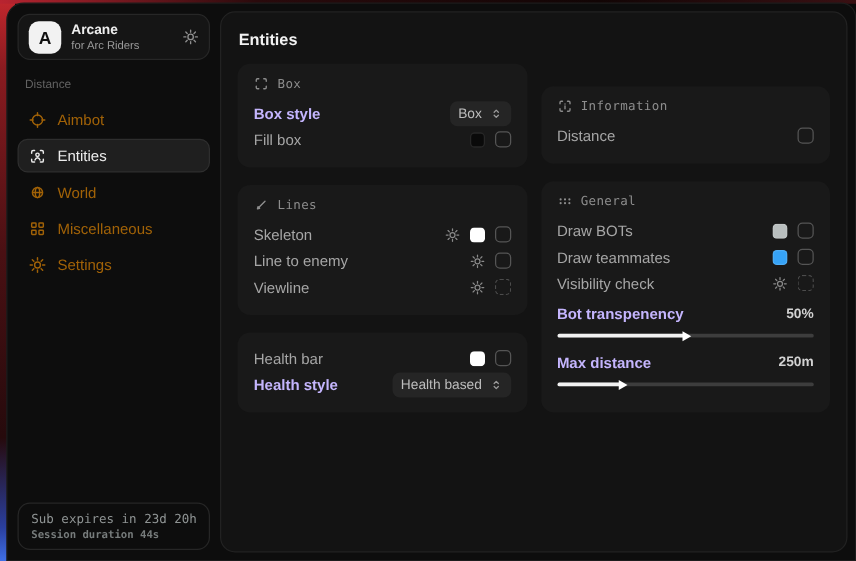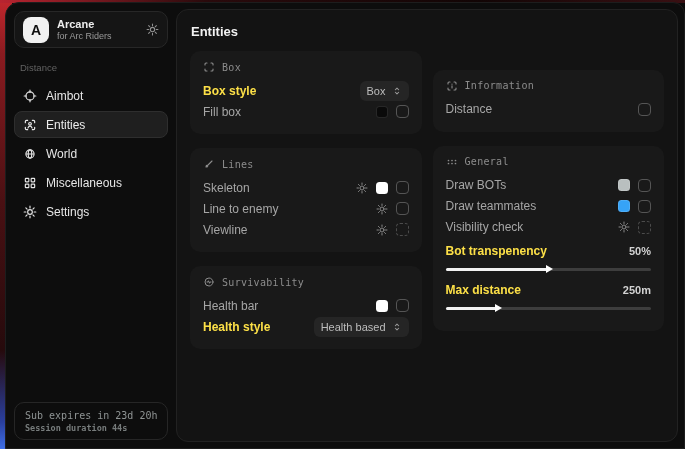--- a/index.html
+++ b/index.html
@@ -23,41 +23,41 @@
   .avatar { width:26px; height:26px; background:#f2f2f2; border-radius:8px; color:#111;
     font-weight:bold; font-size:14px; display:flex; align-items:center; justify-content:center; }
   .brand-text { line-height:1.2; }
   .brand-title { font-size:11px; font-weight:bold; color:#ededed; }
   .brand-sub { font-size:9px; color:#9a9a9a; }
   .brand-gear { margin-left:auto; color:#8f8f8f; display:flex; }
 
   .category { font-size:9.5px; color:#626262; margin:14px 6px 8px; }
 
   .nav-item { height:27px; margin:1px 0; padding:0 8px; border-radius:8px; border:1px solid transparent;
-    display:flex; align-items:center; gap:9px; color:#e5e5e5; font-size:12px; cursor:default; }
+    display:flex; align-items:center; gap:9px; color:#a16207; font-size:12px; cursor:default; }
   .nav-item.active { background:#1f1f1f; border-color:#2e2e2e; color:#ececec; }
   .nav-item svg { flex:0 0 auto; }
 
   .footer-box { margin-top:auto; border:1px solid #262626; border-radius:10px; padding:7px 10px 6px; }
   .footer-line1 { font-family:"DejaVu Sans Mono", monospace; font-size:10px; color:#8f9494; white-space:nowrap;text-align:center; }
   .footer-line2 { font-family:"DejaVu Sans Mono", monospace; font-size:8.5px; font-weight:bold; color:#777c7c; margin-top:2px; }
 
   
   .main { flex:1; margin:6px 6px 6px 0; background:#131313; border:1px solid #222;
     border-radius:12px; padding:11px 13px; overflow:hidden; }
   .page-title { font-size:13px; font-weight:bold; color:#f2f2f2; margin:3px 0 12px 1px; }
-  .columns { display:flex; gap:11px; align-items:center; }
+  .columns { display:flex; gap:11px; align-items:flex-end; }
   .col { flex:1; display:flex; flex-direction:column; gap:14px; min-width:0; }
 
   .card { background:#191919; border-radius:10px; padding:10px 13px 12px; }
   .card-header { display:flex; align-items:center; gap:7px; color:#8d8d8d;
     font-family:"DejaVu Sans Mono", monospace; font-size:10px; letter-spacing:.3px; margin-bottom:7px; }
   .row { height:21px; display:flex; align-items:center; justify-content:space-between; }
   .row-label { font-size:12px; color:#a6a6a6; }
-  .row-label.bold { color:#fde047; font-weight:bold; }
+  .row-label.bold { color:#c4b5fd; font-weight:bold; }
   .controls { display:flex; align-items:center; gap:8px; }
   .gear-sm { color:#8a8a8a; display:flex; }
 
   .swatch { width:12px; height:12px; border-radius:3.5px; border:1px solid rgba(255,255,255,.12); }
   .checkbox { width:13px; height:13px; border:1.5px solid #555; border-radius:4px; background:transparent; }
   .checkbox.dashed { border-style:dashed; border-color:#4c4c4c; }
 
   .dropdown { height:20px; padding:0 7px; background:#252525; border-radius:6px;
     display:flex; align-items:center; gap:6px; color:#bdbdbd; font-size:11px; }
   .dropdown .unfold { color:#9a9a9a; display:flex; }
@@ -242,29 +242,20 @@
                     <circle cx="12" cy="12" r="4"></circle>
                     <path d="M12 2v3M12 19v3M2 12h3M19 12h3M4.9 4.9l2.1 2.1M17 17l2.1 2.1M19.1 4.9L17 7M7 17l-2.1 2.1"></path>
                   </svg>
               </span>
               <span class="checkbox dashed"></span>
             </span>
           </div>
         </div>
 
         <div class="card">
-          <div class="card-header">
-            <span>
-              <svg width="12" height="12" viewBox="0 0 24 24" fill="none" stroke="currentColor" stroke-width="2" stroke-linecap="round" stroke-linejoin="round">
-                <circle cx="12" cy="12" r="8"></circle>
-                  <path d="M8 12h2l1-2.5 2 5 1-2.5h2"></path>
-              </svg>
-            </span>
-            <span>Survivability</span>
-          </div>
 
           <div class="row">
             <span class="row-label">Health bar</span>
             <span class="controls">
               <span class="swatch" style="background: rgb(255, 255, 255);"></span>
               <span class="checkbox"></span>
             </span>
           </div>
 
           <div class="row">

